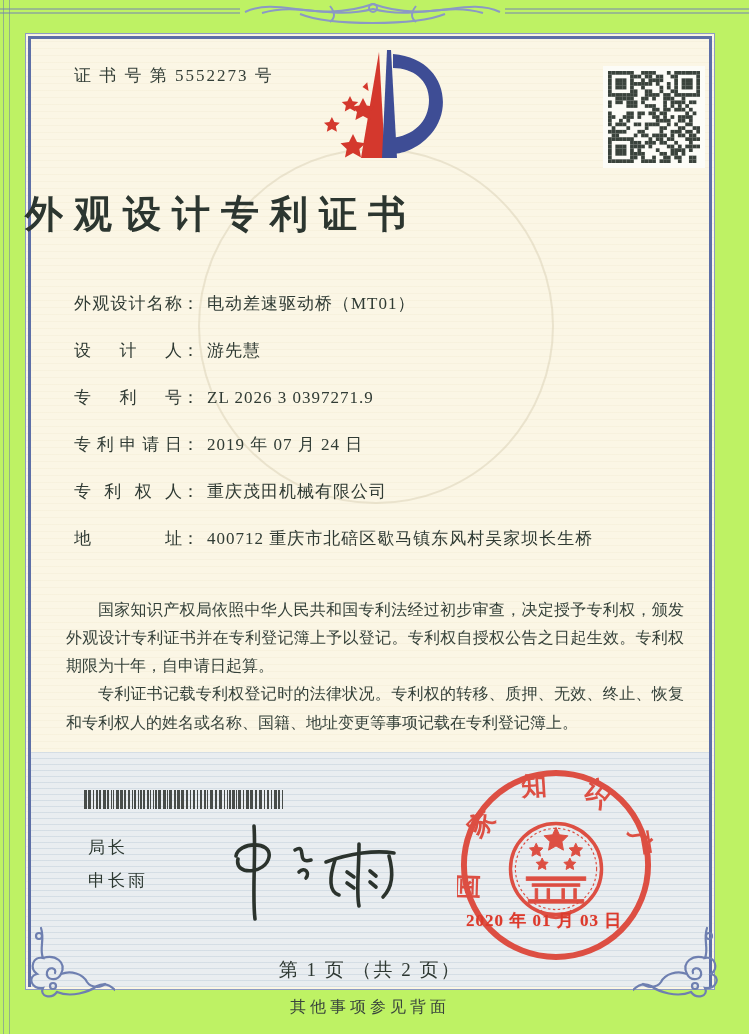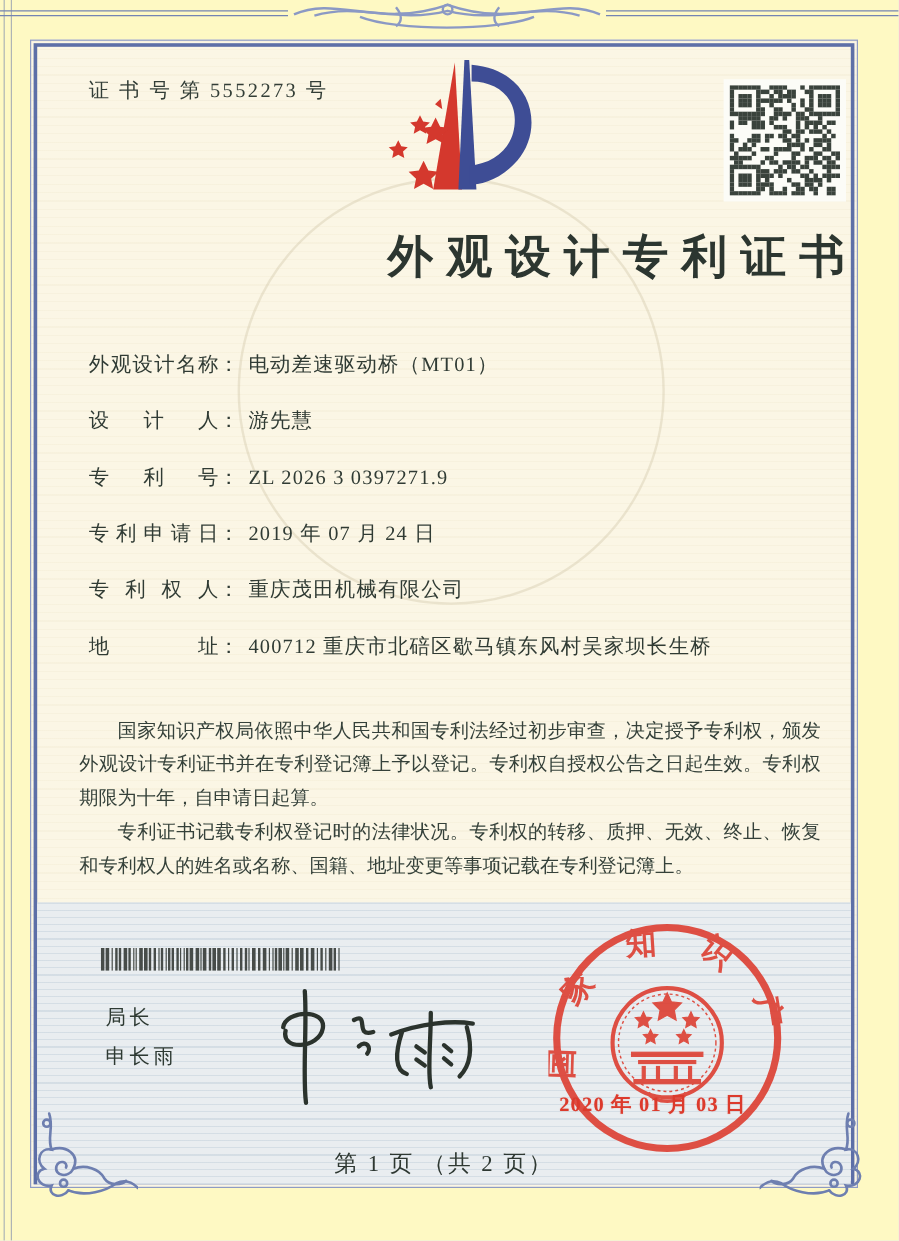--- a/index.html
+++ b/index.html
@@ -1,20 +1,20 @@
 <!DOCTYPE html>
 <html><head>
 <meta charset="utf-8">
 <style>
   * { margin:0; padding:0; box-sizing:border-box; }
   html,body { background:#e8e8e8; }
   body { font-family:"Liberation Serif", serif; }
   .page {
     position:relative; width:749px; height:1034px; margin:0 auto;
-    background:#fef9c3; overflow:hidden;
+    background:#bef264; overflow:hidden;
   }
   
   .edge-left {
     position:absolute; left:3px; top:0; width:7px; height:1034px;
     border-left:1px solid rgba(108,124,170,.55);
     border-right:1px solid rgba(108,124,170,.55);
   }
   .top-ornament { position:absolute; left:0; top:0; width:749px; height:30px; }
   
   .frame {
@@ -40,21 +40,21 @@
   .cert-no {
     position:absolute; left:74px; top:64px; font-size:17px; letter-spacing:2px;
     color:#333e37;
   }
   .logo { position:absolute; left:293px; top:42px; }
   .qr {
     position:absolute; left:603px; top:66px; width:102px; height:102px;
     background:#fcfcf7; padding:5px;
   }
   .doc-title {
-    position:absolute; left:25px; top:189px; width:690px; text-align:right;
+    position:absolute; left:25px; top:189px; width:690px; text-align:left;
     font-size:38px; font-weight:bold; letter-spacing:11px; color:#2c3630;
   }
   .fields { position:absolute; left:74px; top:282px; width:612px; color:#303b34;margin-top:10px; }
   .frow { position:relative; height:47px; font-size:17px; white-space:nowrap; }
   .flabel {
     display:inline-block; width:108px; text-align:justify; text-align-last:justify;
     vertical-align:top;
   }
   .fcolon { display:inline-block; margin-right:8px; }
   .fvalue { letter-spacing:1px; }
@@ -615,17 +615,18 @@
     <g stroke="#6e7fb0" fill="none" stroke-width="2.2" stroke-linecap="round">
       <path d="M14,2 C18,14 12,22 16,32 C6,30 2,42 10,48 C0,50 4,64 16,62 C12,70 24,74 30,66"></path>
       <path d="M16,32 C28,28 40,36 34,48 C30,56 18,54 20,46 C22,40 30,42 28,47"></path>
       <path d="M30,66 C44,72 62,66 70,60 C78,56 84,60 88,64"></path>
       <path d="M34,48 C44,44 56,48 60,56 C64,62 74,62 78,58"></path>
       <circle cx="12" cy="10" r="3"></circle>
       <circle cx="26" cy="60" r="3"></circle>
     </g>
   </svg>
 
+  <div class="back-note">其他事项参见背面</div>
 
   <div class="print-marks">
     
   </div>
 </div>
 
 </body></html>

